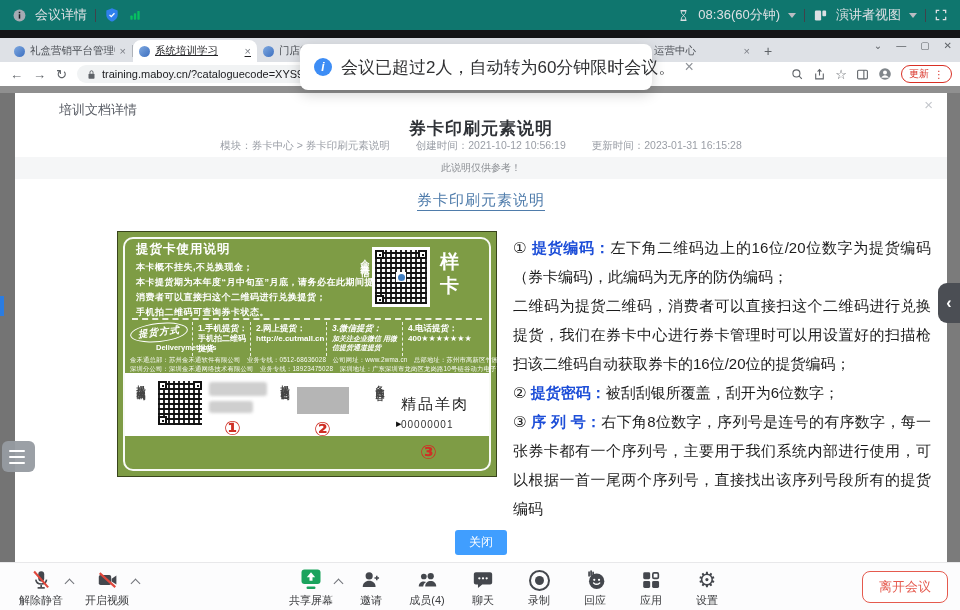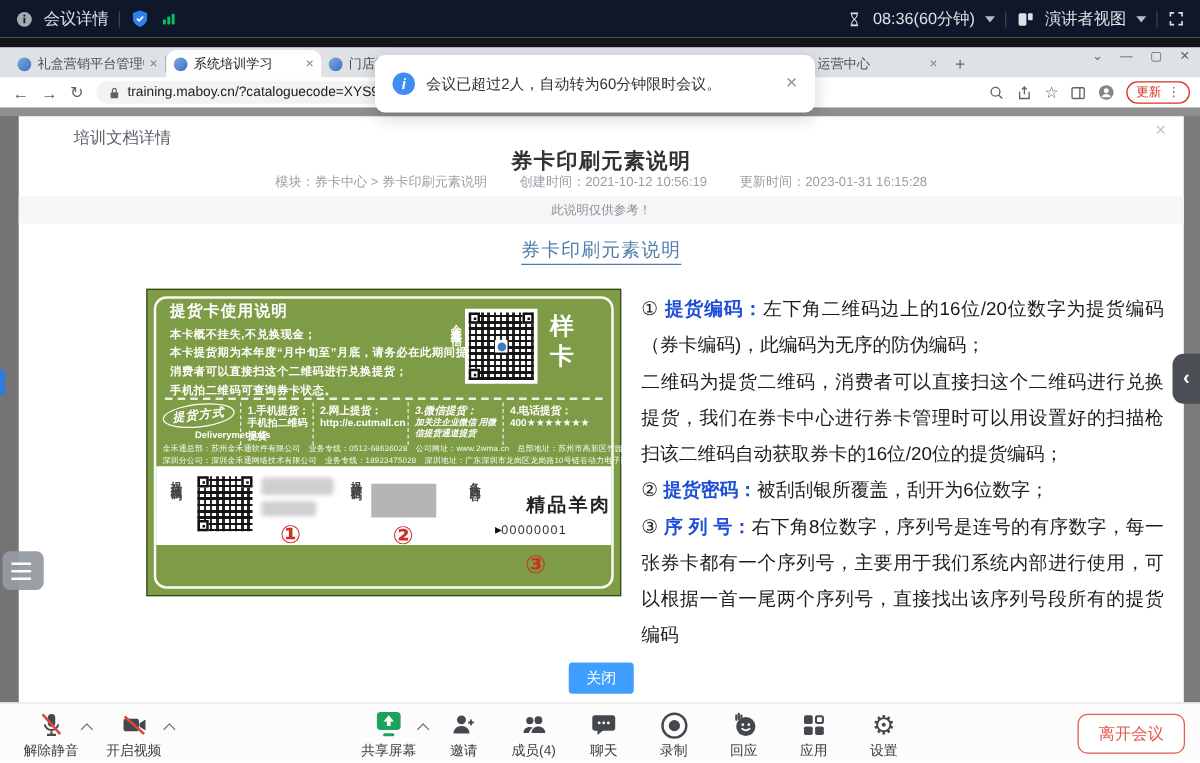--- a/index.html
+++ b/index.html
@@ -1,29 +1,29 @@
 <!DOCTYPE html>
 <html><head>
 <meta charset="utf-8">
 <style>
   html,body{margin:0;padding:0;}
   #root{position:relative;width:960px;height:610px;overflow:hidden;background:#fff;
         font-family:"Liberation Sans","DejaVu Sans",sans-serif;-webkit-font-smoothing:antialiased;}
   .abs{position:absolute;}
   
-  .meetbar{left:0;top:0;width:960px;height:30px;background:#0f172a;color:#dde0e4;display:flex;align-items:center;justify-content:space-between;font-size:13px;}
+  .meetbar{left:0;top:0;width:960px;height:30px;background:#0f766e;color:#dde0e4;display:flex;align-items:center;justify-content:space-between;font-size:13px;}
   .mb-left,.mb-right{display:flex;align-items:center;gap:8px;padding:0 12px;}
   .vdiv{width:1px;height:13px;background:#40434b;}
   .caret-dn{width:0;height:0;border-left:4px solid transparent;border-right:4px solid transparent;border-top:5px solid #b9bcc2;}
   
   .winstrip{left:0;top:30px;width:960px;height:8px;background:#141517;}
   .tabstrip{left:0;top:38px;width:960px;height:24px;background:#dee1e6;display:flex;align-items:flex-end;}
   .tab{height:22px;width:112px;display:flex;align-items:center;gap:5px;padding:0 6px;font-size:10.5px;color:#4b4f55;border-radius:8px 8px 0 0;position:relative;flex:none;}
   .tab .tlabel{white-space:nowrap;overflow:hidden;text-overflow:clip;flex:1;}
-  .tab.active{background:#fff;color:#202124;}
+  .tab.active{background:#fff;color:#202124;text-decoration:underline;}
   .tab .tclose{color:#7b7f86;font-size:11px;flex:none;}
   .fav{width:11px;height:11px;border-radius:50%;flex:none;}
   .fav.site{background:linear-gradient(135deg,#7fa9e0,#3c6fc0);}
   .fav.red{background:#e8453c;}
   .fav.green{border-radius:2px;background:#21a366;}
   .fav.blue{background:#4a90d9;}
   .tabsep{width:1px;height:12px;background:#aeb2b8;margin-bottom:5px;flex:none;}
   .newtab{font-size:14px;color:#5f6368;margin:0 0 3px 8px;}
   .winctl{position:absolute;right:8px;top:2px;display:flex;gap:14px;color:#5f6368;font-size:10px;align-items:center;}
   .urlrow{left:0;top:62px;width:960px;height:24px;background:#fff;display:flex;align-items:center;font-size:13px;color:#5f6368;border-bottom:1px solid #e6e6e6;}
@@ -73,33 +73,33 @@
   .stampen{position:absolute;left:0px;top:21px;font-size:7.5px;font-weight:bold;padding-left:28px;}
   .mcol{border-left:1.5px dashed rgba(255,255,255,.85);padding:1px 0 0 5px;box-sizing:border-box;flex:none;}
   .mcol .mt{font-size:8.5px;font-weight:bold;line-height:11px;white-space:nowrap;}
   .mcol .md{font-size:8px;font-weight:bold;line-height:10px;}
   .cfoot{position:absolute;left:12px;right:8px;font-size:6.3px;line-height:9.5px;color:rgba(255,255,255,.95);white-space:nowrap;letter-spacing:.2px;}
   .cwhite{position:absolute;left:7px;right:7px;top:141px;height:63px;background:#fff;color:#333;z-index:2;}
   .vlabel{position:absolute;writing-mode:vertical-rl;text-orientation:upright;font-size:9px;font-weight:bold;color:#444;letter-spacing:2px;top:5px;}
   .blurblock{position:absolute;left:84px;top:9px;width:60px;height:38px;}
   .blurblock i{display:block;background:#cfcfcf;border-radius:3px;filter:blur(1.5px);}
   .scratch{position:absolute;left:172px;top:14px;width:52px;height:27px;background:#b5b5b5;}
-  .product{position:absolute;left:276px;top:22px;font-size:15px;font-weight:bold;color:#222;letter-spacing:2px;margin-left:20px;}
+  .product{position:absolute;left:276px;top:22px;font-size:15px;font-weight:normal;color:#222;letter-spacing:2px;}
   .serial{position:absolute;left:276px;top:46px;font-size:10px;color:#333;letter-spacing:1px;}
   .cursor{position:absolute;left:271px;top:44px;font-size:11px;color:#111;}
   .cmark{position:absolute;color:#cf2f25;font-size:20px;font-weight:bold;z-index:6;line-height:20px;}
   
   .doctext{position:absolute;left:498px;top:140px;width:418px;font-size:15px;line-height:29px;color:#1c1c1c;text-align:justify;}
   .doctext p{margin:0;}
   .term{color:#1d4ed8;font-weight:bold;}
   .dnum{color:#222;}
   
   .toast{left:300px;top:44px;width:352px;height:46px;background:#fff;border-radius:8px;box-shadow:0 4px 14px rgba(0,0,0,.18);z-index:50;display:flex;align-items:center;padding:0 14px;box-sizing:border-box;gap:9px;}
   .toast-ico{width:18px;height:18px;border-radius:50%;background:#3d8df5;color:#fff;font-size:12px;font-weight:bold;display:flex;align-items:center;justify-content:center;flex:none;font-style:italic;}
-  .toast-msg{font-size:12px;color:#303133;white-space:nowrap;}
+  .toast-msg{font-size:17px;color:#303133;white-space:nowrap;}
   .toast-x{margin-left:auto;color:#8f9399;font-size:16px;}
   
   .toolbar{left:0;top:562px;width:960px;height:48px;background:#fcfcfd;border-top:1px solid #e8e8ea;z-index:40;}
   .tgroup{position:absolute;top:5px;display:flex;}
   .tbi{width:56px;display:flex;flex-direction:column;align-items:center;position:relative;}
   .tbi .ticon{height:23px;display:flex;align-items:flex-end;justify-content:center;}
   .tbi .tlab{font-size:11px;color:#3a3b3e;margin-top:2px;white-space:nowrap;}
   .caret-up{position:absolute;right:1px;top:12px;width:6px;height:6px;border-left:1.5px solid #707379;border-top:1.5px solid #707379;transform:rotate(45deg);}
   .leavebtn{position:absolute;right:12px;top:8px;height:30px;padding:0 16px;border:1px solid #e55a4e;border-radius:8px;background:#fff;color:#e55a4e;font-size:13px;display:flex;align-items:center;}
   .gearglyph{font-family:"DejaVu Sans",sans-serif;font-size:21px;color:#44474d;line-height:22px;}

